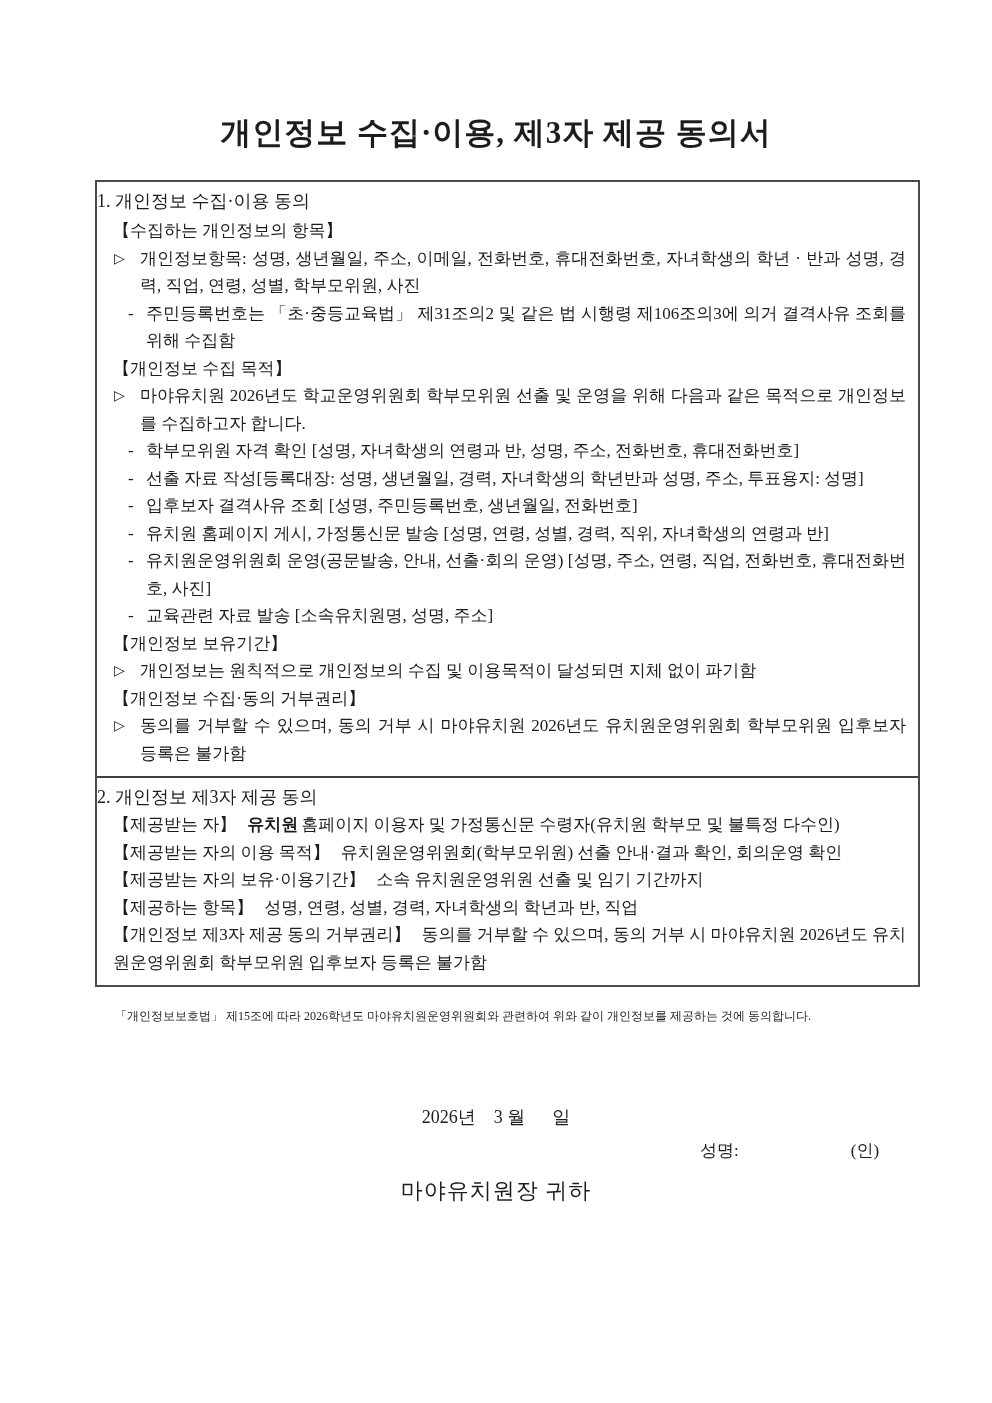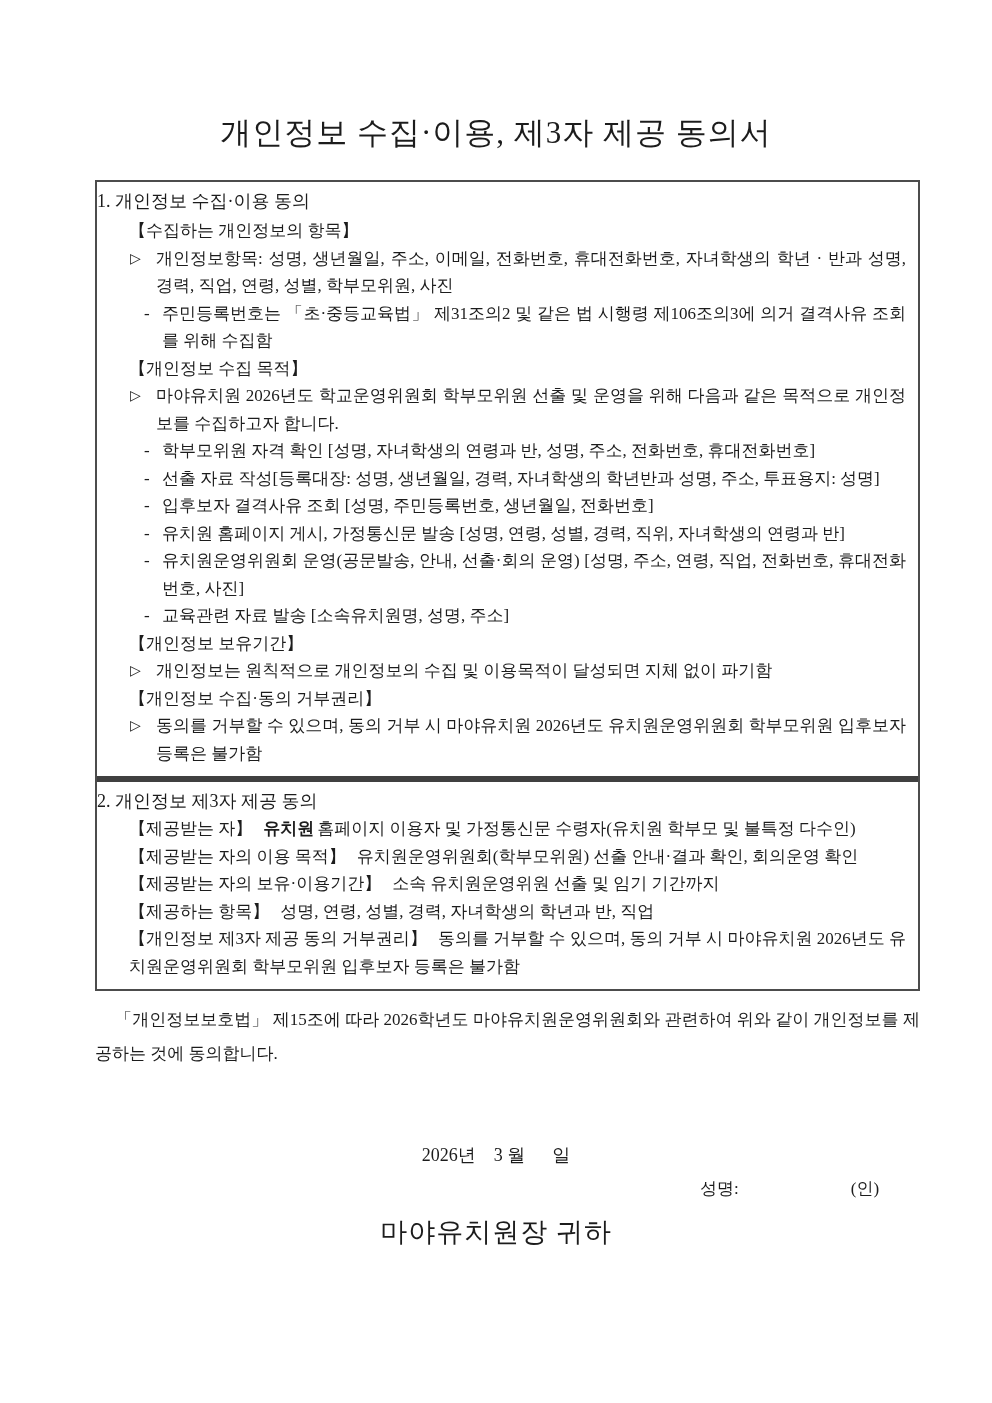--- a/index.html
+++ b/index.html
@@ -3,48 +3,48 @@
 <meta charset="utf-8">
 <style>
   html,body{margin:0;padding:0;background:#ffffff;}
   .page{
     width:992px;height:1403px;position:relative;background:#ffffff;
     color:#1c1c1c;font-family:"Liberation Serif","DejaVu Serif",serif;
     overflow:hidden;
   }
   .title{
     margin:0;padding-top:112px;text-align:center;
-    font-size:31px;font-weight:400;letter-spacing:1px;
+    font-size:31px;font-weight:700;letter-spacing:1px;
   }
   .box{
     margin:26px 72px 0 95px;width:825px;box-sizing:border-box;
     border:2px solid #4c4c4c;
   }
   .sec-heading{font-size:18px;padding:7px 0 2px;}
   .sec-body{
-    padding:2px 12px 9px 32px;font-size:17px;line-height:27.5px;
+    padding:2px 12px 9px 16px;font-size:17px;line-height:27.5px;
     text-align:justify;
   }
   .item{position:relative;}
   .item.arrow{padding-left:27px;}
   .item.arrow>.marker{position:absolute;left:1px;top:0;font-size:14px;}
   .item.dash{padding-left:33px;}
   .item.dash>.marker{position:absolute;left:15px;top:0;}
-  .sec2{border-top:6px solid #404040;}
+  .sec2{border-top:2px solid #404040;}
   .sec2 .sec-body{padding-top:0;}
   .row2 .lbl{font-weight:400;margin-right:11px;}
   .row2 .lead{font-weight:700;margin-right:3px;}
   .agreement{
-    margin:12px 72px 0 95px;font-size:17px;line-height:34px;
+    margin:12px 72px 0 95px;font-size:12px;line-height:34px;
     text-align:justify;text-indent:20px;
   }
   .date{margin-top:72px;text-align:center;font-size:18px;white-space:pre;}
   .sign{margin-top:10px;margin-left:700px;font-size:17px;}
   .sign .seal{margin-left:112px;}
-  .recipient{margin-top:14px;text-align:center;font-size:27px;letter-spacing:1px;}
+  .recipient{margin-top:14px;text-align:center;font-size:22px;letter-spacing:1px;}
 </style>
 </head>
 <body>
 
 <div class="page">
 
   <h1 class="title">개인정보 수집·이용, 제3자 제공 동의서</h1>
 
   <div class="box">
 

